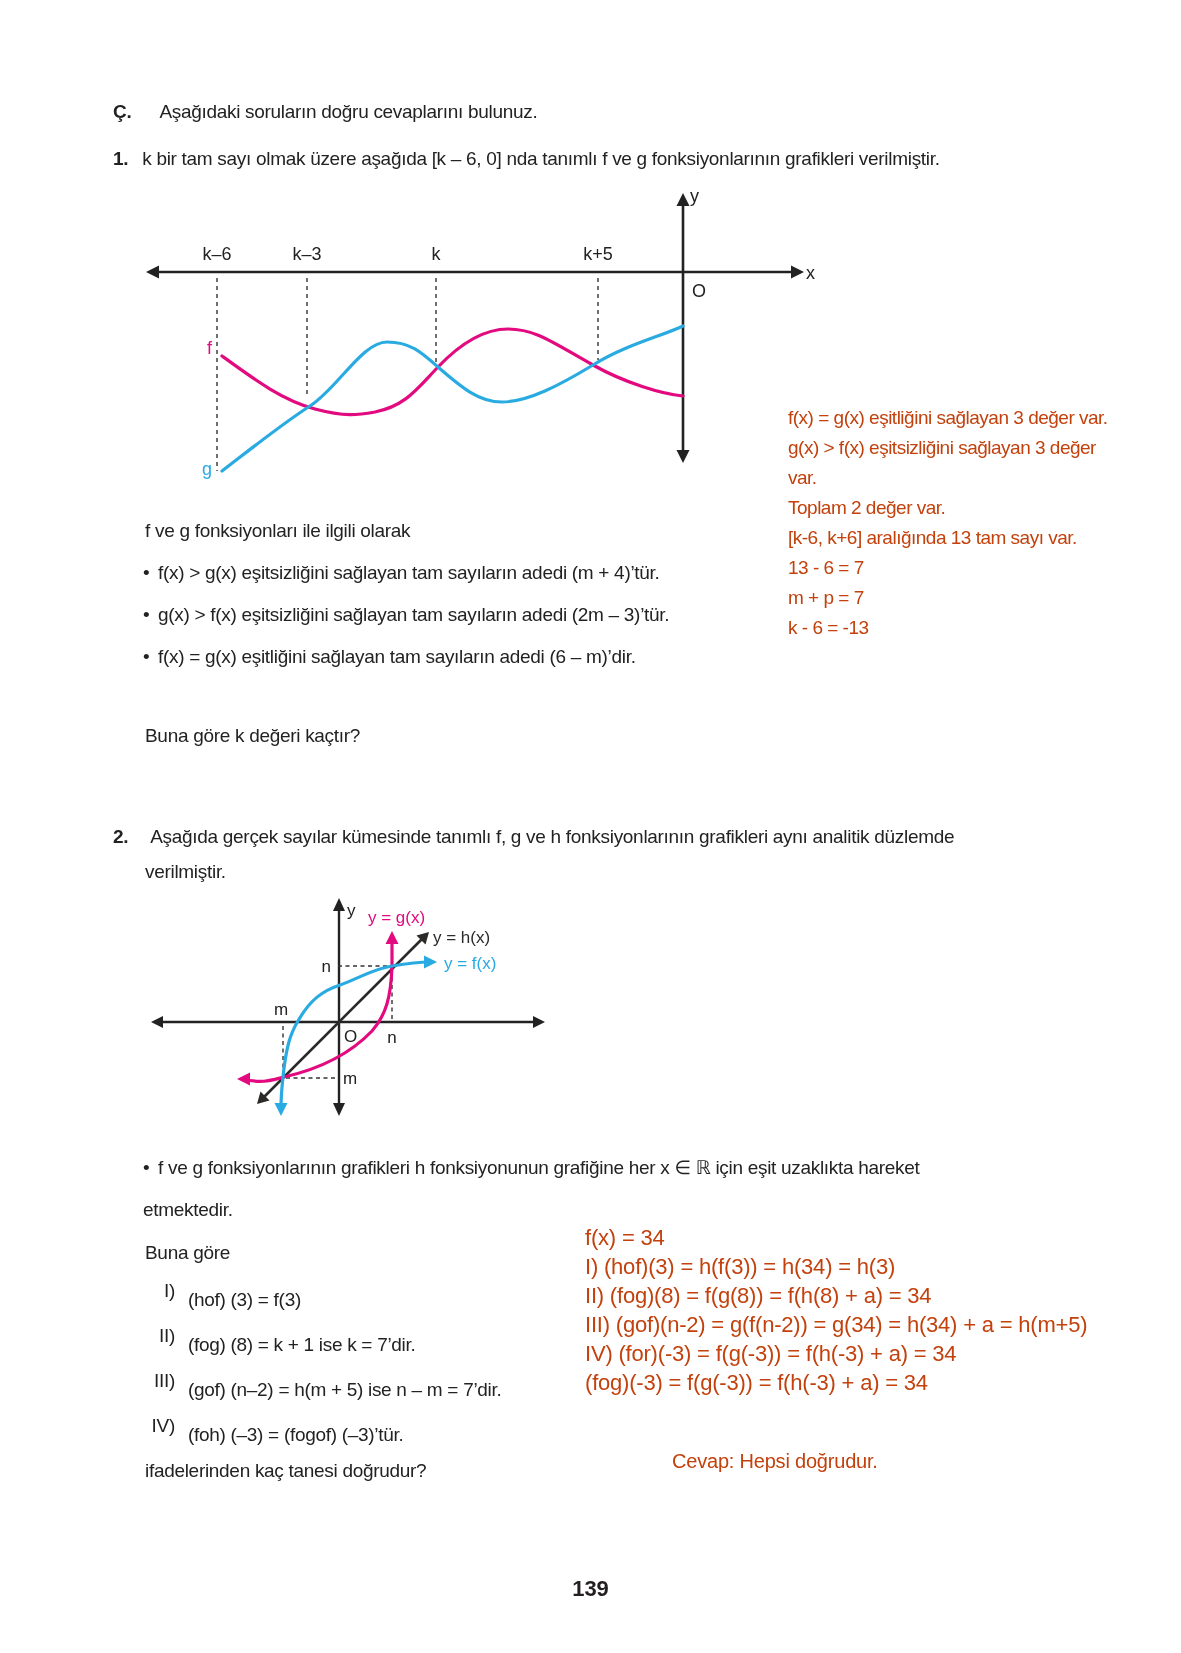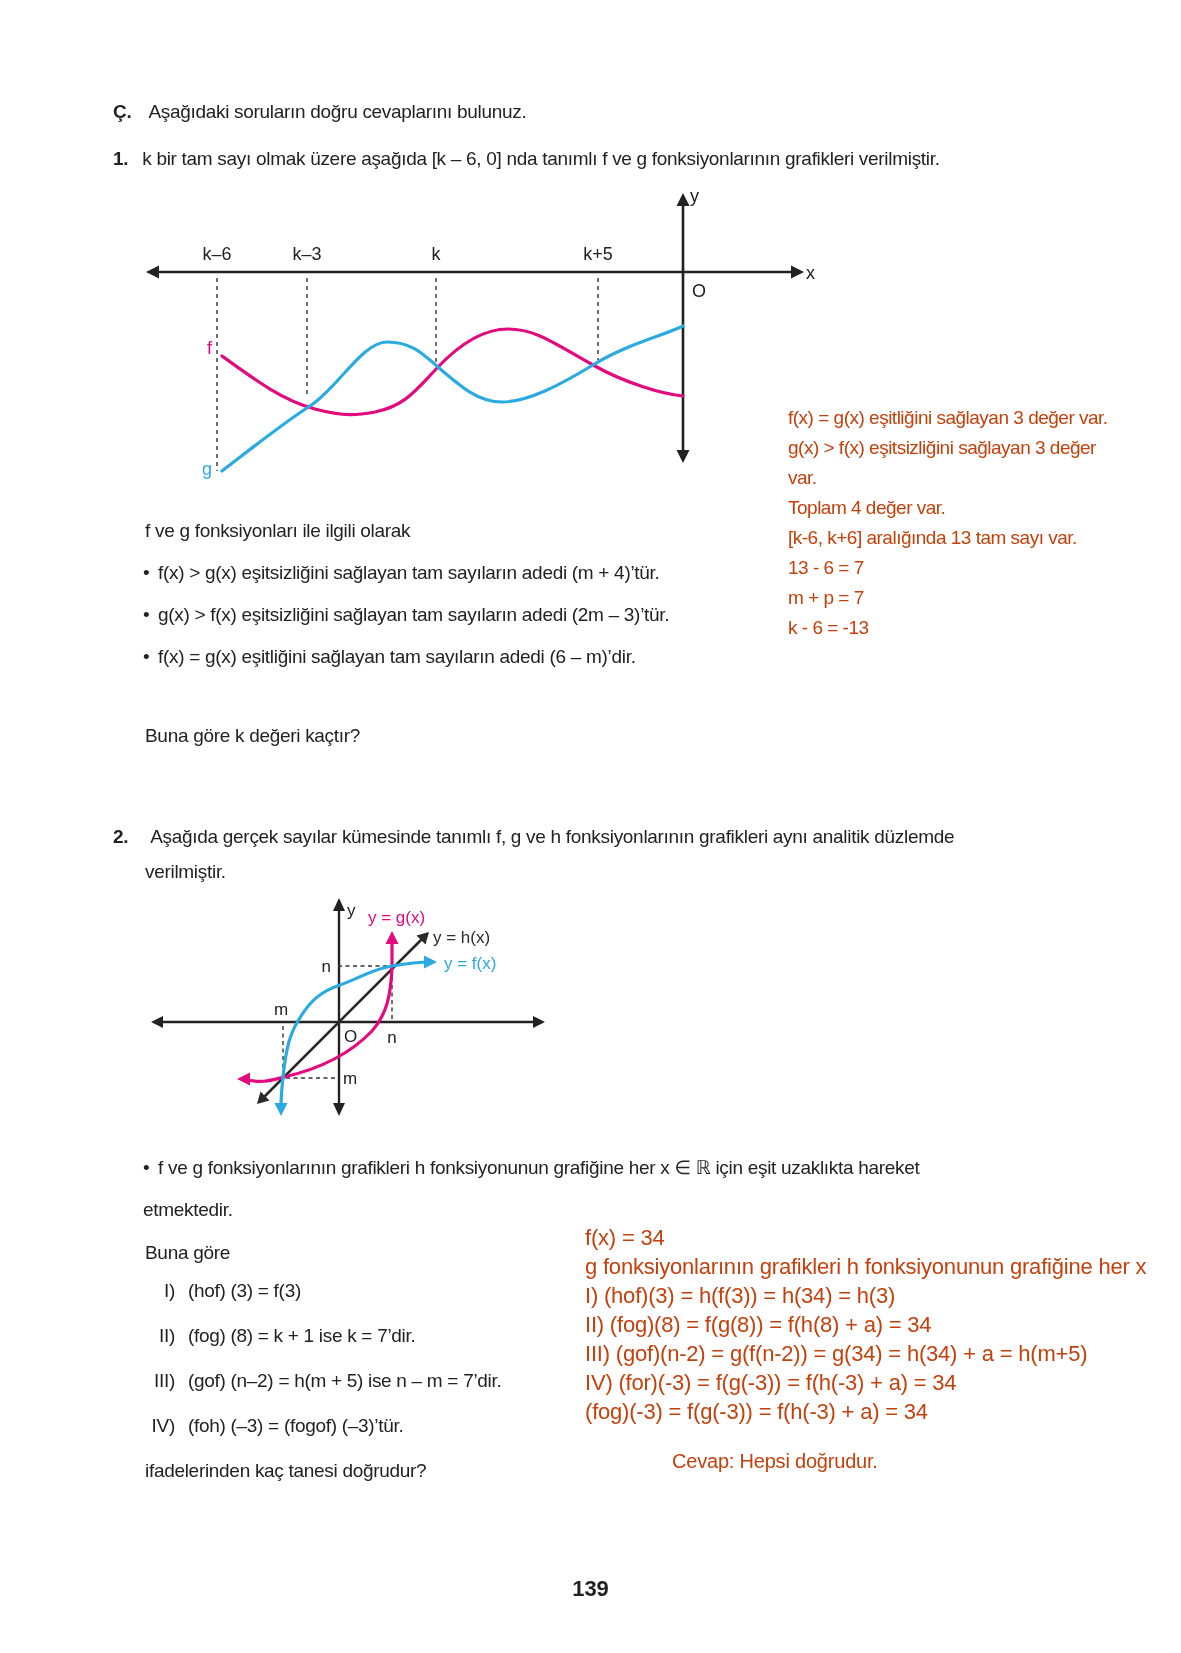--- a/index.html
+++ b/index.html
@@ -10,29 +10,29 @@
   .abs{position:absolute;}
   .t{font-size:19px;letter-spacing:-0.3px;line-height:26px;white-space:nowrap;}
   .bold{font-weight:bold;}
   .red{color:#c2410c;}
   .redblock1{font-size:19px;letter-spacing:-0.5px;line-height:30px;white-space:nowrap;}
   .redblock2{font-size:22px;letter-spacing:-0.2px;line-height:29px;white-space:nowrap;}
   .bullet-row{display:flex;}
   .bullet-glyph{width:15px;flex:0 0 15px;}
   .item-row{display:flex;}
   .item-numeral{width:44px;flex:0 0 44px;text-align:right;}
-  .item-text{margin-left:13px;}
+  .item-text{margin-left:13px;margin-top:9px;}
   svg text{font-family:"Liberation Sans", sans-serif;}
 </style>
 </head>
 <body>
 
 <div class="abs t" style="left:113px;top:99px;">
   <span class="bold">Ç.</span>
-  <span style="margin-left:12px;">Aşağıdaki soruların doğru cevaplarını bulunuz.</span>
+  <span style="margin-left:23px;">Aşağıdaki soruların doğru cevaplarını bulunuz.</span>
 </div>
 
 <div class="abs t" style="left:113px;top:146px;">
   <span class="bold">1.</span>
   <span style="margin-left:9px;">k bir tam sayı olmak üzere aşağıda [k – 6, 0] nda tanımlı f ve g fonksiyonlarının grafikleri verilmiştir.</span>
 </div>
 
 <svg class="abs" style="left:140px;top:185px;" width="680" height="320" viewBox="140 185 680 320">
 
   <line x1="156" y1="272" x2="794" y2="272" stroke="#222" stroke-width="2.6"></line>
@@ -64,21 +64,21 @@
            C410,342 421,352 438,367 C460,386 478,402 502,402
            C528,402 560,385 593,365 C625,345 662,336 683,326" fill="none" stroke="#29abe2" stroke-width="3.2" stroke-linecap="round"></path>
   <text x="212" y="354" font-size="18" fill="#e3097e" text-anchor="end">f</text>
   <text x="212" y="475" font-size="18" fill="#29abe2" text-anchor="end">g</text>
 </svg>
 
 <div class="abs red redblock1" style="left:788px;top:403px;">
   <div>f(x) = g(x) eşitliğini sağlayan 3 değer var.</div>
   <div>g(x) &gt; f(x) eşitsizliğini sağlayan 3 değer</div>
   <div>var.</div>
-  <div>Toplam 4 değer var.</div>
+  <div>Toplam 2 değer var.</div>
   <div>[k-6, k+6] aralığında 13 tam sayı var.</div>
   <div>13 - 6 = 7</div>
   <div>m + p = 7</div>
   <div>k - 6 = -13</div>
 </div>
 
 <div class="abs t" style="left:145px;top:518px;">f ve g fonksiyonları ile ilgili olarak</div>
 
 <div class="abs t bullet-row" style="left:143px;top:560px;">
   <span class="bullet-glyph">•</span>
@@ -163,21 +163,20 @@
 </div>
 <div class="abs t item-row" style="left:131px;top:1413px;">
   <span class="item-numeral">IV)</span>
   <span class="item-text">(foh) (–3) = (fogof) (–3)’tür.</span>
 </div>
 
 <div class="abs t" style="left:145px;top:1458px;">ifadelerinden kaç tanesi doğrudur?</div>
 
 <div class="abs red redblock2" style="left:585px;top:1223px;">
   <div>f(x) = 34</div>
-  <div>g fonksiyonlarının grafikleri h fonksiyonunun grafiğine her x</div>
   <div>I) (hof)(3) = h(f(3)) = h(34) = h(3)</div>
   <div>II) (fog)(8) = f(g(8)) = f(h(8) + a) = 34</div>
   <div>III) (gof)(n-2) = g(f(n-2)) = g(34) = h(34) + a = h(m+5)</div>
   <div>IV) (for)(-3) = f(g(-3)) = f(h(-3) + a) = 34</div>
   <div>(fog)(-3) = f(g(-3)) = f(h(-3) + a) = 34</div>
 </div>
 
 <div class="abs red" style="left:672px;top:1450px;font-size:20px;letter-spacing:-0.2px;white-space:nowrap;">Cevap: Hepsi doğrudur.</div>
 
 <div class="abs bold" style="left:0;right:0;top:1576px;text-align:center;font-size:22px;color:#231f20;">139</div>

